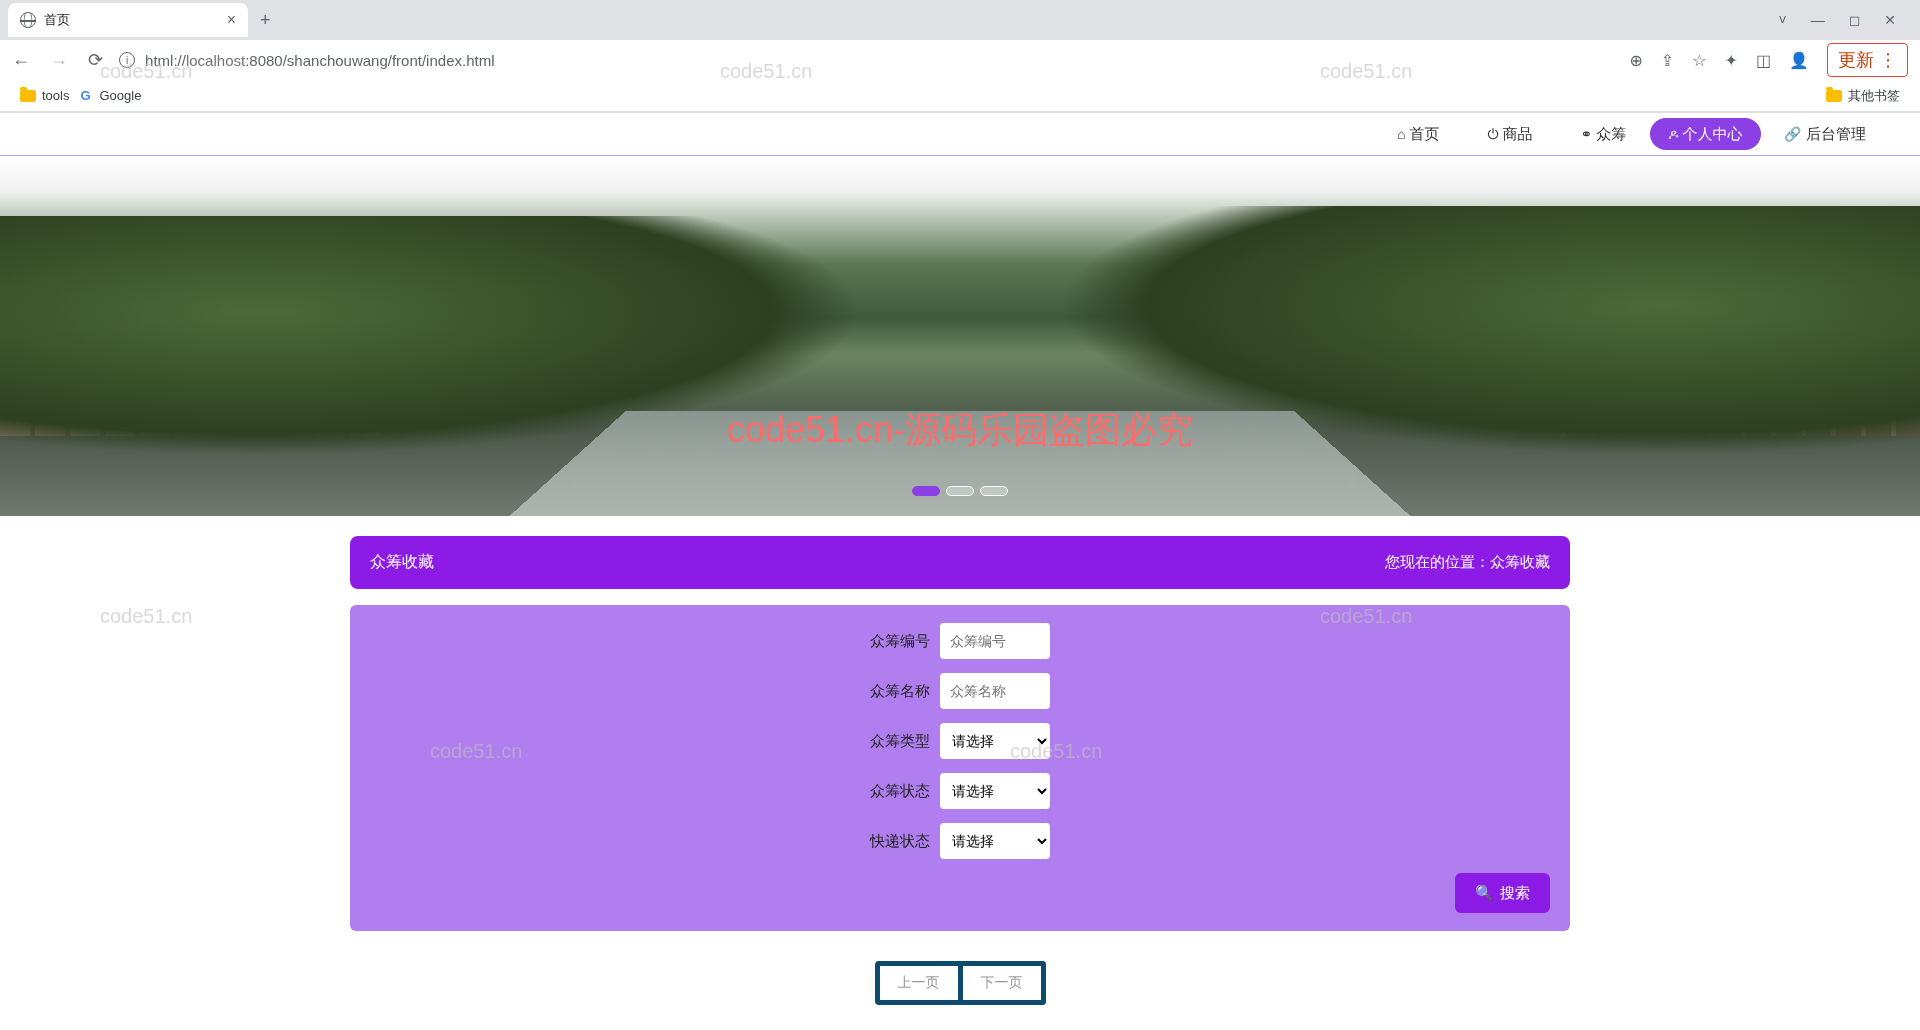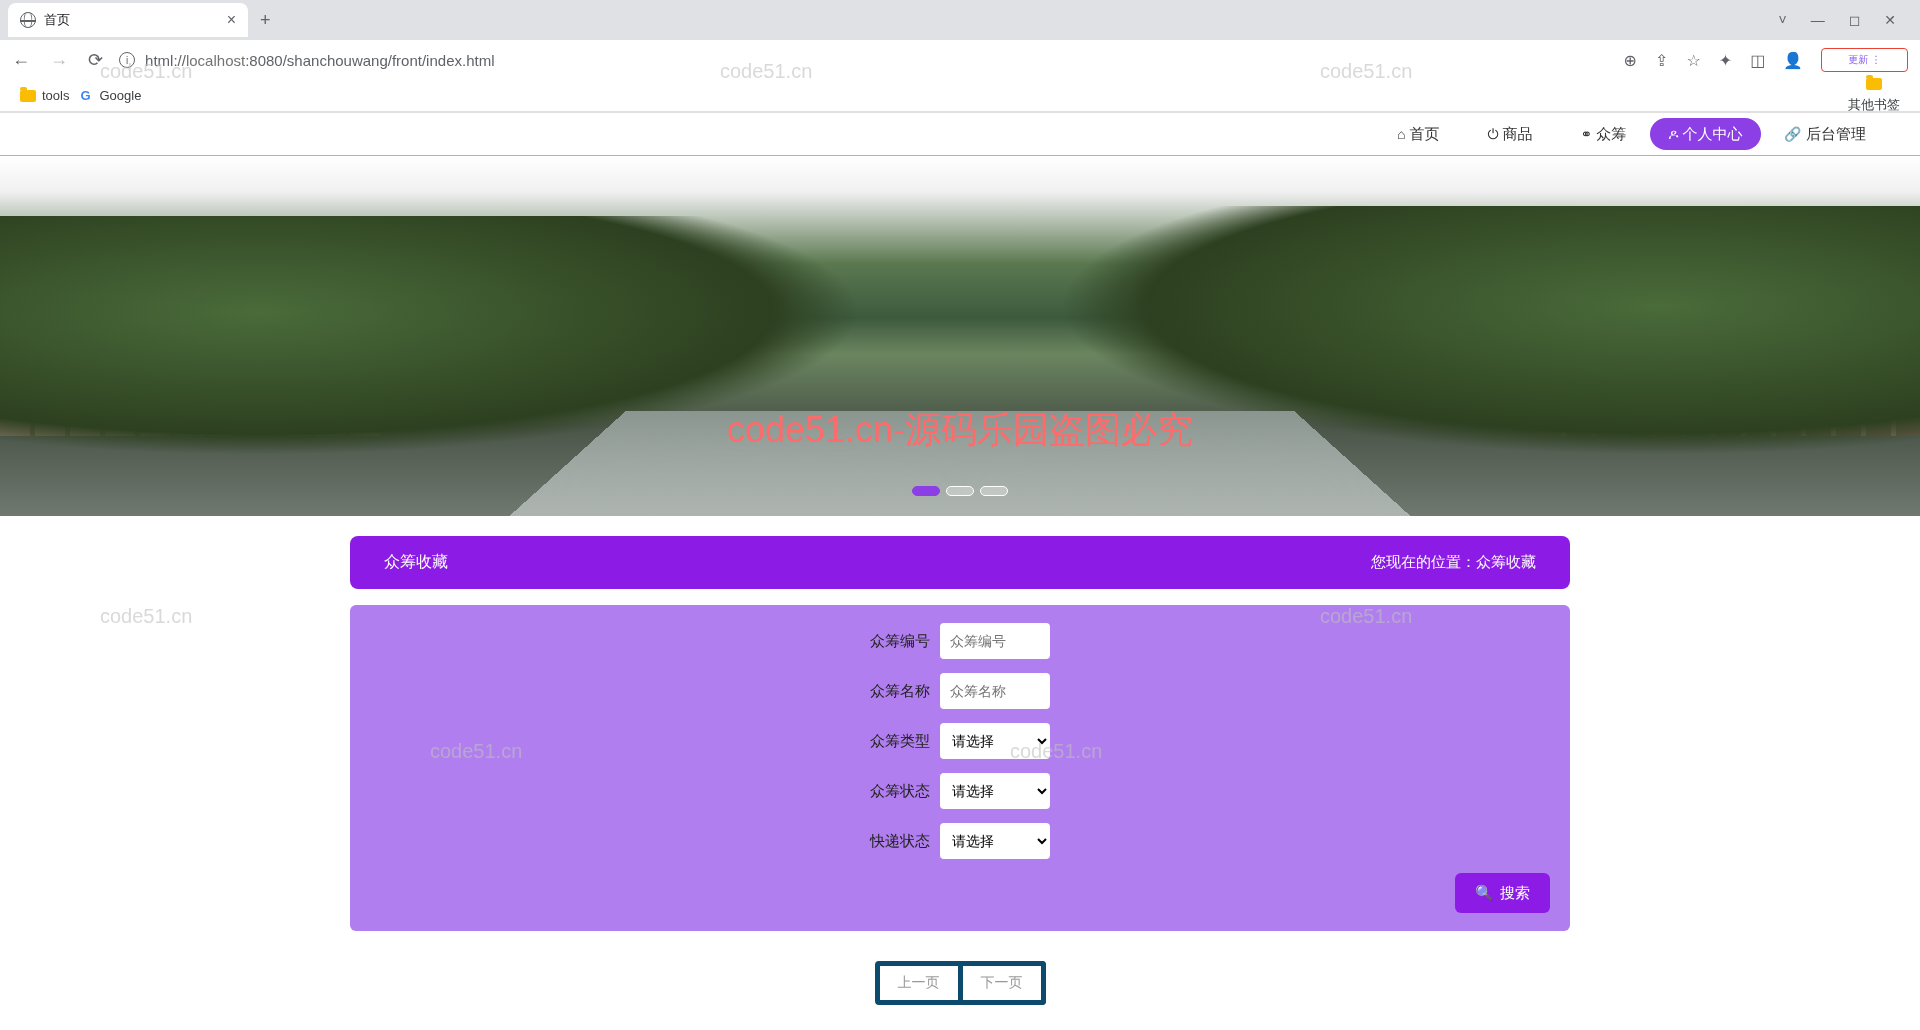--- a/index.html
+++ b/index.html
@@ -20,48 +20,48 @@
 
 .addr-bar { display: flex; align-items: center; background: #fff; height: 40px; padding: 0 12px; gap: 16px; }
 .nav-icons { display: flex; gap: 20px; color: #5f6368; font-size: 18px; }
 .nav-icons span { cursor: pointer; }
 .url-box { flex: 1; display: flex; align-items: center; gap: 10px; font-size: 15px; }
 .info-icon { border: 1.5px solid #5f6368; border-radius: 50%; width: 16px; height: 16px; display: flex; align-items: center; justify-content: center; font-size: 10px; color: #5f6368; }
 .url-host { color: #737373; text-align: right; }
 .url-path { color: #5f6368; }
 .right-icons { display: flex; align-items: center; gap: 18px; color: #5f6368; font-size: 16px; }
 .right-icons span { cursor: pointer; }
-.update-btn { border: 1px solid #ea4335; color: #8b5cf6; border-radius: 4px; padding: 4px 26px; font-size: 10px; cursor: pointer; }
+.update-btn { border: 1px solid #ea4335; color: #c2410c; border-radius: 4px; padding: 4px 10px; font-size: 18px; cursor: pointer; }
 
 .bookmark-bar { display: flex; align-items: center; background: #fff; height: 32px; padding: 0 20px; gap: 8px; border-bottom: 1px solid #e0e0e0; font-size: 13px; color: #3c4043; }
 .bm-item { display: flex; align-items: center; gap: 6px; cursor: pointer; }
 .folder-icon { width: 16px; height: 12px; background: #fbbc04; border-radius: 2px; position: relative; }
 .folder-icon::before { content: ''; position: absolute; top: -3px; left: 0; width: 7px; height: 3px; background: #fbbc04; border-radius: 2px 2px 0 0; }
 .g-icon { width: 16px; height: 16px; display: flex; align-items: center; justify-content: center; font-weight: bold; color: #4285f4; }
-.bm-right { margin-left: auto; display: flex; align-items: center; gap: 6px; flex-direction: column; }
+.bm-right { margin-left: auto; display: flex; align-items: center; gap: 6px; }
 
 
 .page-nav { border-top: 1px solid #e0e0e0; border-bottom: 1px solid #b8a0ff; height: 44px; display: flex; align-items: center; justify-content: flex-end; padding: 0 30px; gap: 0; }
 .nav-item { display: flex; align-items: center; gap: 4px; padding: 0 24px; font-size: 15px; color: #333; cursor: pointer; height: 100%; }
 .nav-item.active { background: #8d3fe6; color: #fff; border-radius: 20px; height: 32px; padding: 0 18px; }
 .nav-icon { font-size: 14px; }
 
 .hero { width: 100%; height: 360px; position: relative; background: linear-gradient(180deg, #fff 0%, #f0f0f0 10%, #5a7850 30%, #3d5a3d 45%, #6b8560 55%, #4a5548 75%, #707870 100%); overflow: hidden; }
 .hero-trees-left { position: absolute; left: 0; top: 60px; width: 45%; height: 240px; background: radial-gradient(ellipse at 30% 40%, #4a6b3a 0%, #2d4020 60%, transparent 70%); }
 .hero-trees-right { position: absolute; right: 0; top: 50px; width: 45%; height: 250px; background: radial-gradient(ellipse at 70% 40%, #4a6b3a 0%, #2d4020 60%, transparent 70%); }
 .hero-water { position: absolute; bottom: 0; left: 30%; width: 40%; height: 120px; background: linear-gradient(180deg, #8a9590 0%, #aeb5b0 100%); transform: perspective(200px) rotateX(30deg); }
 .hero-buildings-left { position: absolute; left: 0; bottom: 80px; width: 20%; height: 180px; background: repeating-linear-gradient(90deg, #8a7560 0, #8a7560 30px, #6a5540 30px, #6a5540 35px); opacity: 0.7; }
 .hero-buildings-right { position: absolute; right: 0; bottom: 80px; width: 20%; height: 180px; background: repeating-linear-gradient(90deg, #6a5540 0, #6a5540 25px, #8a7560 25px, #8a7560 30px); opacity: 0.7; }
 .hero-watermark { position: absolute; left: 50%; top: 250px; transform: translateX(-50%); font-size: 36px; color: #ff6b6b; font-weight: 500; white-space: nowrap; }
 .hero-dots { position: absolute; left: 50%; bottom: 20px; transform: translateX(-50%); display: flex; gap: 6px; }
 .dot { width: 28px; height: 10px; border: 1.5px solid #fff; border-radius: 6px; background: rgba(255,255,255,0.3); cursor: pointer; }
 .dot.active { background: #8d3fe6; border-color: #8d3fe6; }
 
 .container { max-width: 1220px; margin: 20px auto 0; }
-.title-bar { background: #8d1be6; color: #fff; border-radius: 8px; padding: 16px 34px; display: flex; align-items: center; justify-content: space-between; font-size: 16px; }
+.title-bar { background: #8d1be6; color: #fff; border-radius: 8px; padding: 16px 20px; display: flex; align-items: center; justify-content: space-between; font-size: 16px; }
 .breadcrumb { font-size: 15px; }
 
 .filter-bar { background: #b07eee; border-radius: 6px; margin-top: 16px; padding: 18px 20px; display: flex; align-items: center; gap: 14px; flex-wrap: nowrap; flex-direction: column; }
 .filter-group { display: flex; align-items: center; gap: 10px; }
 .filter-label { color: #222; font-size: 15px; white-space: nowrap; }
 .filter-input { height: 36px; width: 110px; border: none; border-radius: 4px; padding: 0 10px; font-size: 14px; background: #fff; }
 .filter-select { height: 36px; width: 110px; border: none; border-radius: 4px; padding: 0 8px; font-size: 14px; background: #fff; }
 .search-btn { background: #8d1be6; color: #fff; border: none; border-radius: 6px; height: 40px; padding: 0 20px; font-size: 15px; cursor: pointer; display: flex; align-items: center; gap: 6px; margin-left: auto; }
 
 .pagination { display: flex; justify-content: center; margin-top: 30px; gap: 0; }

